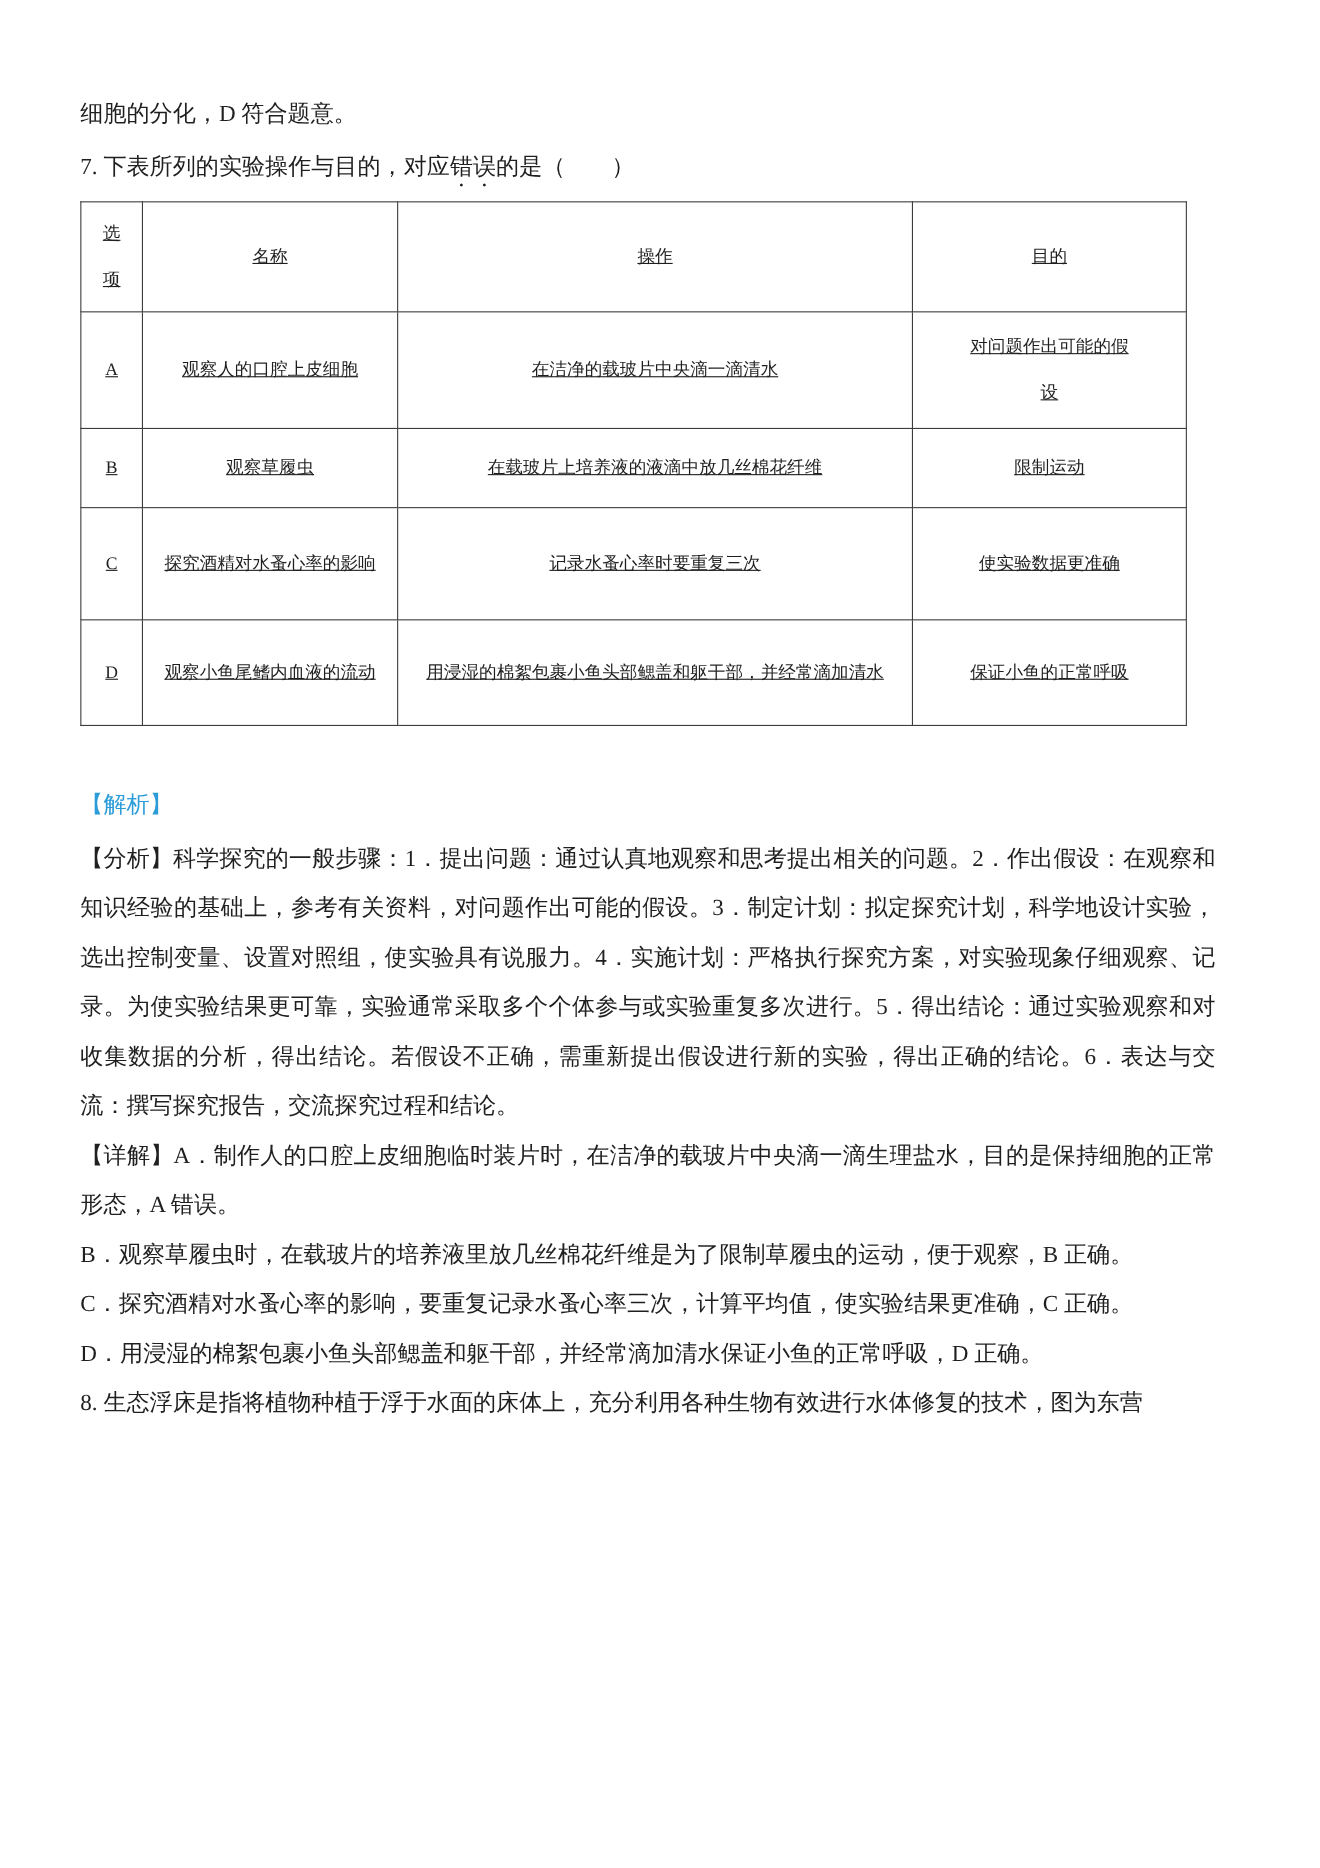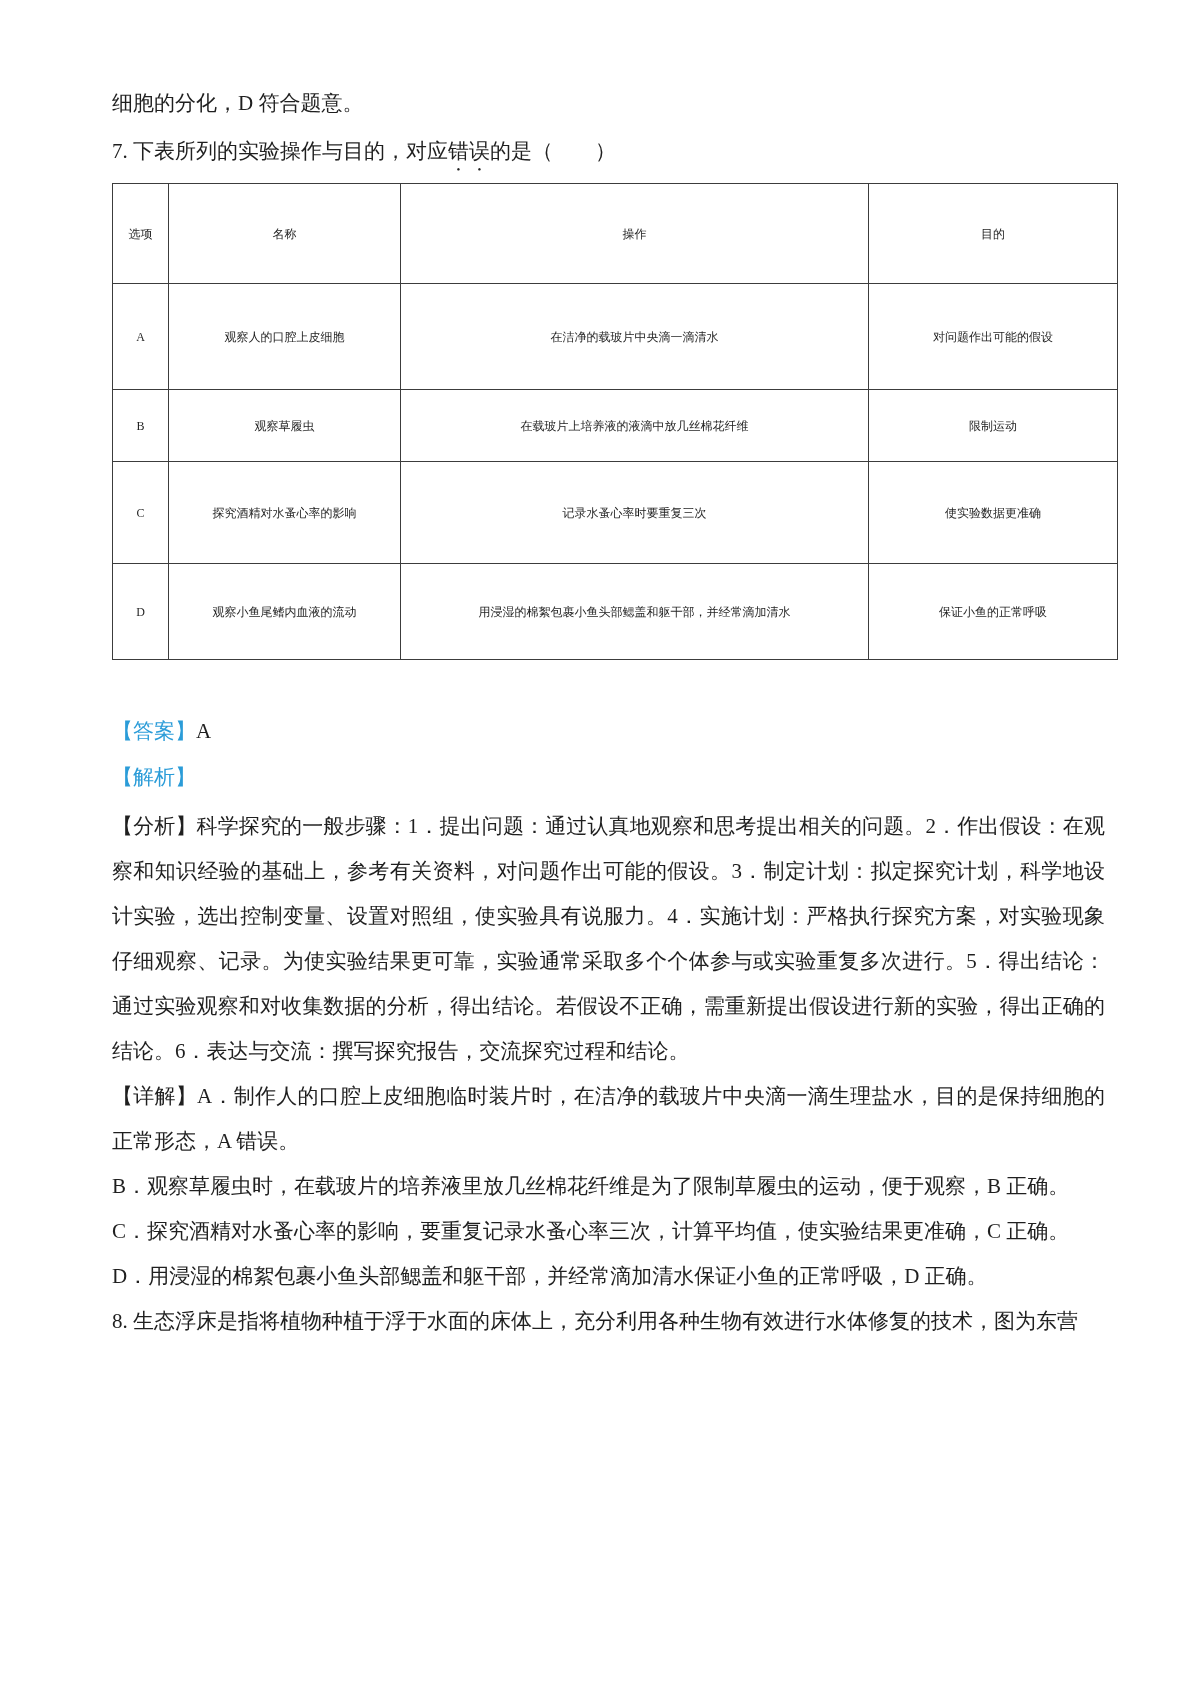--- a/index.html
+++ b/index.html
@@ -4,35 +4,35 @@
 <style>
   * { margin:0; padding:0; box-sizing:border-box; }
   html,body { background:#ffffff; }
   body {
     width:1200px; min-height:1698px;
     font-family:"Liberation Serif","DejaVu Serif",serif;
     color:#1f1f1f;
   }
   .page {
     width:1200px; min-height:1698px;
-    padding:88px 95px 60px 112px;
+    padding:88px 95px 60px 73px;
     font-size:21px;
   }
   .para { line-height:30px; margin:0 0 18px 0; }
   .q-line { line-height:30px; margin:0 0 8px 0; }
   .em-dots {
     -webkit-text-emphasis:filled dot;
     -webkit-text-emphasis-position:under;
     text-emphasis:filled dot;
     text-emphasis-position:under left;
   }
 
   table.exam {
     border-collapse:collapse; width:1005px; table-layout:fixed;
-    margin:4px 0 56px 0; font-size:12px;
+    margin:4px 0 56px 0; font-size:16px;text-decoration:underline;
   }
   .exam th, .exam td {
     border:1.4px solid #3c3c3c; font-weight:normal;
     text-align:center; vertical-align:middle;
     line-height:42px; padding:0 12px;
     overflow:hidden;
   }
   .exam td.col-op  { padding:0 16px; }
   .exam td.col-pur { padding:0 48px; }
   .exam th.h-sel   { padding:0 12px; }
@@ -97,21 +97,20 @@
     <tr class="r-d">
       <td>D</td>
       <td>观察小鱼尾鳍内血液的流动</td>
       <td class="col-op">用浸湿的棉絮包裹小鱼头部鳃盖和躯干部，并经常滴加清水</td>
       <td class="col-pur">保证小鱼的正常呼吸</td>
     </tr>
   </tbody>
     </table>
 
 
-  <p class="answer-line"><span class="blue">【答案】</span><span>A</span></p>
 
   <p class="explain-line"><span class="blue">【解析】</span></p>
 
   <p class="longpara">【分析】科学探究的一般步骤：1．提出问题：通过认真地观察和思考提出相关的问题。2．作出假设：在观察和知识经验的基础上，参考有关资料，对问题作出可能的假设。3．制定计划：拟定探究计划，科学地设计实验，选出控制变量、设置对照组，使实验具有说服力。4．实施计划：严格执行探究方案，对实验现象仔细观察、记录。为使实验结果更可靠，实验通常采取多个个体参与或实验重复多次进行。5．得出结论：通过实验观察和对收集数据的分析，得出结论。若假设不正确，需重新提出假设进行新的实验，得出正确的结论。6．表达与交流：撰写探究报告，交流探究过程和结论。</p>
 
   <div class="details">
     <p>【详解】A．制作人的口腔上皮细胞临时装片时，在洁净的载玻片中央滴一滴生理盐水，目的是保持细胞的正常形态，A 错误。</p>
     <p>B．观察草履虫时，在载玻片的培养液里放几丝棉花纤维是为了限制草履虫的运动，便于观察，B 正确。</p>
     <p>C．探究酒精对水蚤心率的影响，要重复记录水蚤心率三次，计算平均值，使实验结果更准确，C 正确。</p>
     <p>D．用浸湿的棉絮包裹小鱼头部鳃盖和躯干部，并经常滴加清水保证小鱼的正常呼吸，D 正确。</p>

